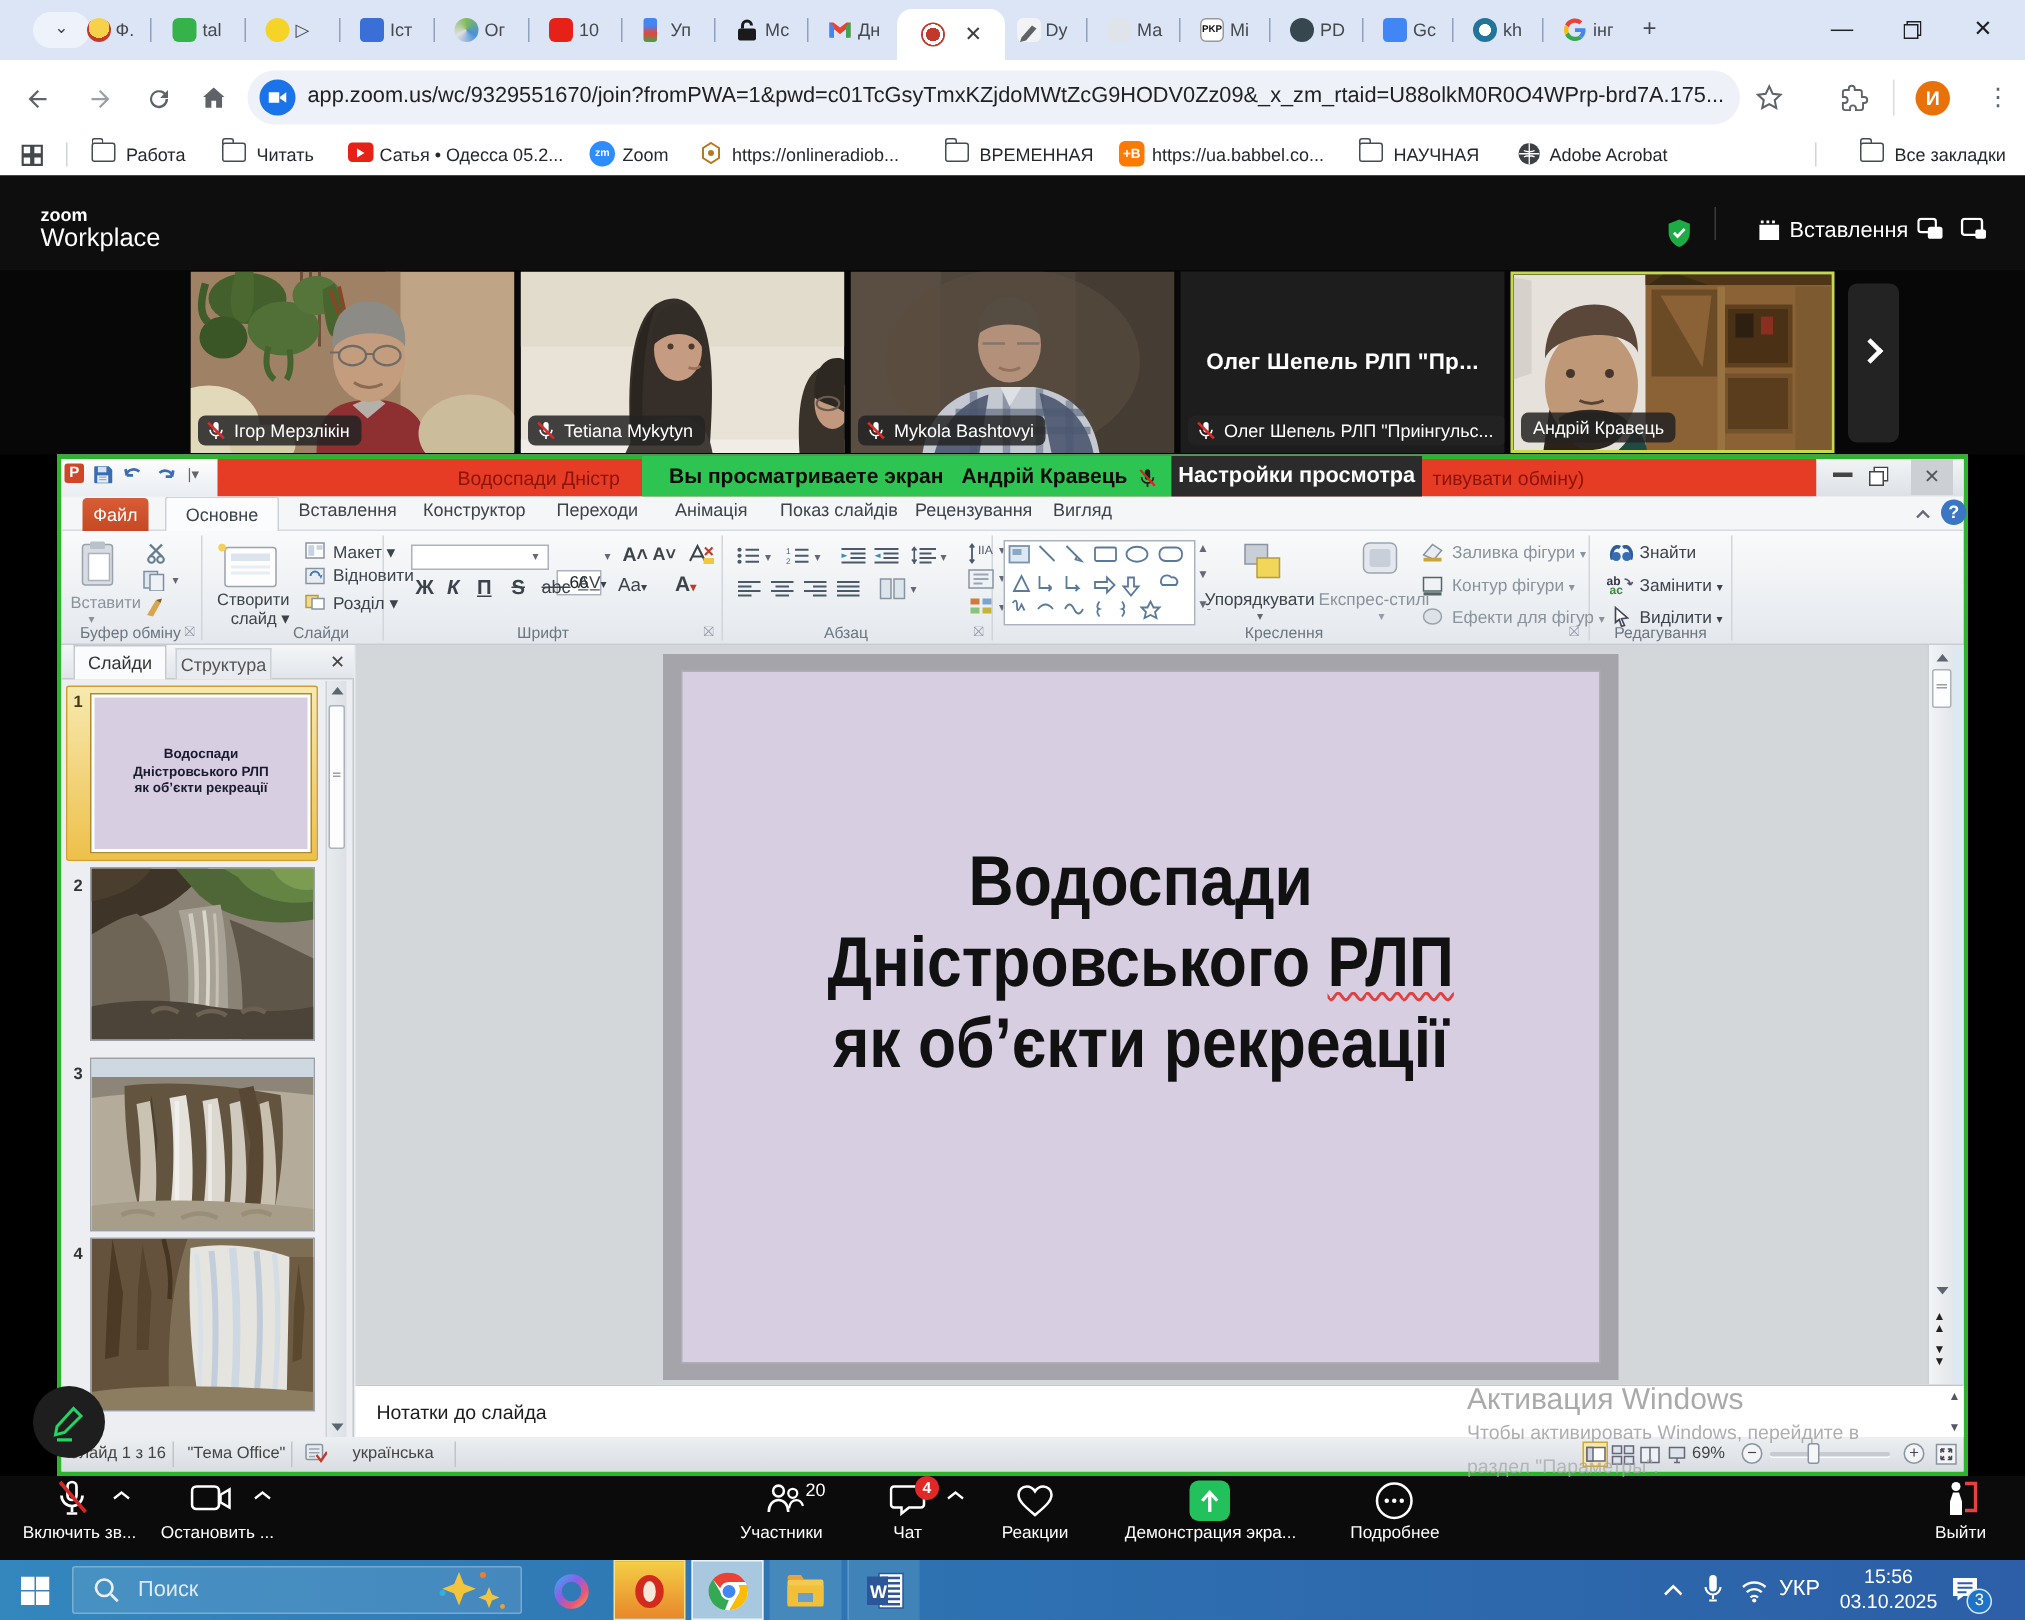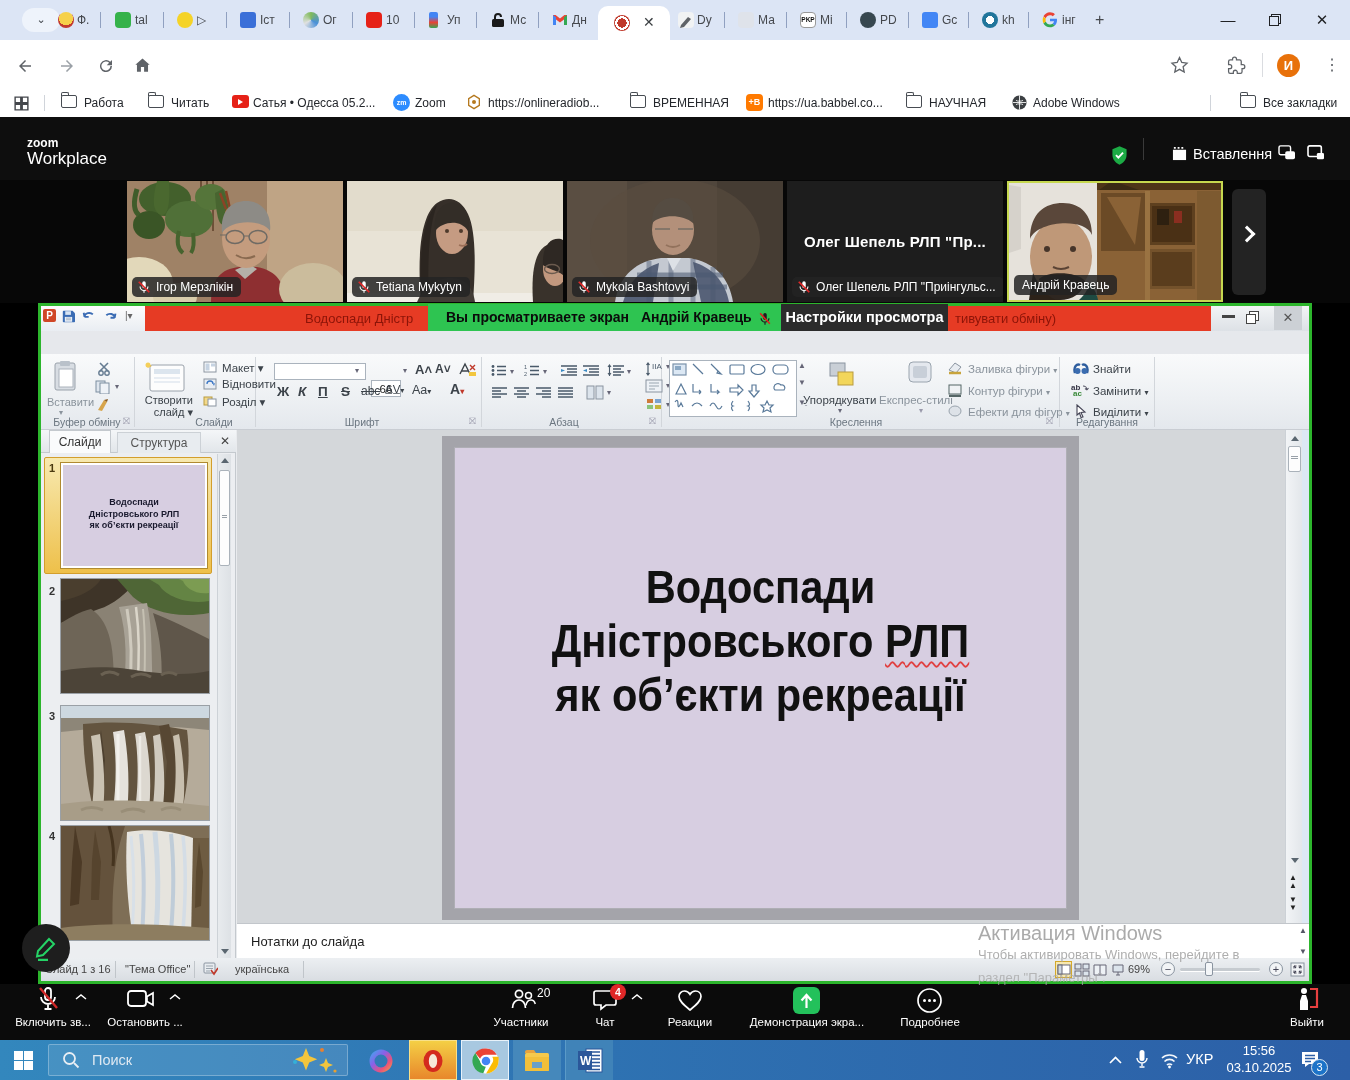--- a/index.html
+++ b/index.html
@@ -139,20 +139,27 @@
     </svg>
   <svg class="abs" style="left:58px;top:17px;" width="18" height="18" viewBox="0 0 24 24">
       <path d="M4 11h12.2l-5.6-5.6L12 4l8 8-8 8-1.4-1.4 5.6-5.6H4z" fill="#9aa0a6"></path>
     </svg>
   <svg class="abs" style="left:97px;top:17px;" width="18" height="18" viewBox="0 0 24 24">
       <path d="M17.6 6.4A8 8 0 1 0 20 12h-2.1a6 6 0 1 1-1.7-4.2L13 11h7V4z" fill="#5f6368"></path>
     </svg>
   <svg class="abs" style="left:133px;top:16px;" width="19" height="19" viewBox="0 0 24 24">
       <path d="M12 3l9 8h-2v9h-5v-6h-4v6H5v-9H3z" fill="#5f6368"></path>
     </svg>
+  <div id="urlbox">
+    <div style="position:absolute;left:8px;top:6px;width:24px;height:24px;border-radius:50%;background:#1a73e8;"></div>
+    <svg style="position:absolute;left:13px;top:12px;" width="14" height="12" viewBox="0 0 24 20">
+        <path d="M2 4h12v12H2zM15 9l7-5v12l-7-5z" fill="#fff"></path>
+      </svg>
+    <div style="position:absolute;left:40px;top:9px;font-size:14.5px;color:#202124;white-space:nowrap;">app.zoom.us/wc/9329551670/join?fromPWA=1&amp;pwd=c01TcGsyTmxKZjdoMWtZcG9HODV0Zz09&amp;_x_zm_rtaid=U88olkM0R0O4WPrp-brd7A.175...</div>
+  </div>
   <svg class="abs" style="left:1170px;top:16px;" width="19" height="19" viewBox="0 0 24 24">
       <path d="M12 2l2.9 6.2 6.6.8-4.9 4.6 1.3 6.6L12 16.9 6.1 20.2l1.3-6.6L2.5 9l6.6-.8z" fill="none" stroke="#5f6368" stroke-width="1.7"></path>
     </svg>
   <svg class="abs" style="left:1227px;top:16px;" width="19" height="19" viewBox="0 0 24 24">
       <path d="M19 11h-1V7a2 2 0 0 0-2-2h-4V4a2.5 2.5 0 1 0-5 0v1H4a2 2 0 0 0-2 2v4h1.5a2.5 2.5 0 1 1 0 5H2v4a2 2 0 0 0 2 2h4v-1.5a2.5 2.5 0 1 1 5 0V22h4a2 2 0 0 0 2-2v-4h1a2.5 2.5 0 1 0 0-5z" fill="none" stroke="#5f6368" stroke-width="1.6"></path>
     </svg>
   <div class="abs" style="left:1262px;top:13px;width:1px;height:24px;background:#dadce0;"></div>
   <div class="abs" style="left:1277px;top:14px;width:23px;height:23px;border-radius:50%;background:#e8710a;color:#fff;font-size:13px;font-weight:bold;text-align:center;line-height:23px;">И</div>
   <div class="abs" style="left:1324px;top:15px;font-size:16px;color:#5f6368;">⋮</div>
 </div>
@@ -179,21 +186,21 @@
   <div class="bkf" style="left:630px;"></div>
     <div class="bkt" style="left:653px;">ВРЕМЕННАЯ</div>
   <div class="abs" style="left:746px;top:4px;width:17px;height:17px;background:#ff7a00;border-radius:4px;color:#fff;font-size:9px;font-weight:bold;text-align:center;line-height:17px;">+B</div>
     <div class="bkt" style="left:768px;">https://ua.babbel.co...</div>
   <div class="bkf" style="left:906px;"></div>
     <div class="bkt" style="left:929px;">НАУЧНАЯ</div>
   <div class="abs" style="left:1011px;top:4px;width:17px;height:17px;"><svg width="17" height="17" viewBox="0 0 24 24">
         <circle cx="12" cy="12" r="10" fill="#3c4043"></circle>
         <path d="M7 9c2 1.5 8 1.5 10 0M7 15c2-1.5 8-1.5 10 0M12 2v20M2.5 12h19" stroke="#fff" stroke-width="1.2" fill="none"></path>
       </svg></div>
-    <div class="bkt" style="left:1033px;">Adobe Windows</div>
+    <div class="bkt" style="left:1033px;">Adobe Acrobat</div>
   <div class="abs" style="left:1210px;top:5px;width:1px;height:16px;background:#d0d4da;"></div>
   <div class="bkf" style="left:1240px;"></div>
     <div class="bkt" style="left:1263px;">Все закладки</div>
 </div>
 <div class="abs" id="zheader">
   <div style="position:absolute;left:27px;top:19px;color:#fff;font-size:12px;font-weight:bold;">zoom</div>
   <div style="position:absolute;left:27px;top:32px;color:#fff;font-size:17px;">Workplace</div>
   <svg style="position:absolute;left:1111px;top:29px;" width="17" height="19" viewBox="0 0 24 26">
       <path d="M12 0l10 4v8c0 7-5 12-10 14C7 24 2 19 2 12V4z" fill="#1cab45"></path>
       <path d="M7 12.5l3.4 3.5 6.6-7" stroke="#fff" stroke-width="2.6" fill="none"></path>
@@ -369,20 +376,35 @@
         <path d="M2.5 1.5l11 12" stroke="#d22" stroke-width="1.8"></path>
       </svg></div>
   <div class="pilldark">Настройки просмотра</div>
   <div style="position:absolute;left:1181px;top:9px;width:13px;height:3px;background:#444;"></div>
   <svg style="position:absolute;left:1205px;top:5px;" width="13" height="13" viewBox="0 0 13 13">
       <rect x="3.5" y="0.5" width="9" height="9" fill="#fff" stroke="#444"></rect>
       <rect x="0.5" y="3.5" width="9" height="9" fill="#fff" stroke="#444"></rect>
     </svg>
   <div style="position:absolute;left:1233px;top:0px;width:28px;height:24px;background:#ccd0d5;color:#555;font-size:13px;text-align:center;line-height:24px;">✕</div>
 
+  <div id="ribtabs">
+    <div style="position:absolute;left:14px;top:1px;width:44px;height:22px;background:linear-gradient(#d85c36,#c44a24);border-radius:3px 3px 0 0;color:#fff;font-size:12px;text-align:center;line-height:22px;">Файл</div>
+    <div style="position:absolute;left:69px;top:0px;width:76px;height:23px;background:#fbfcfd;border:1px solid #cdd2d8;border-bottom:none;border-radius:2px 2px 0 0;color:#3c434a;font-size:12px;text-align:center;line-height:22px;">Основне</div>
+    <div class="rtab" style="left:158px;">Вставлення</div>
+    <div class="rtab" style="left:241px;">Конструктор</div>
+    <div class="rtab" style="left:330px;">Переходи</div>
+    <div class="rtab" style="left:409px;">Анімація</div>
+    <div class="rtab" style="left:479px;">Показ слайдів</div>
+    <div class="rtab" style="left:569px;">Рецензування</div>
+    <div class="rtab" style="left:661px;">Вигляд</div>
+    <div style="position:absolute;left:1235px;top:5px;width:12px;height:12px;"><svg width="12" height="12" viewBox="0 0 12 12">
+          <path d="M2 8l4-4 4 4" stroke="#667" stroke-width="1.6" fill="none"></path>
+        </svg></div>
+    <div style="position:absolute;left:1253px;top:2px;width:17px;height:17px;border-radius:50%;background:#3a76c4;color:#fff;font-size:12px;font-weight:bold;text-align:center;line-height:17px;">?</div>
+  </div>
 
   <div id="ribbon">
     <div class="rgsep" style="left:93px;"></div>
     <div class="rgsep" style="left:214px;"></div>
     <div class="rgsep" style="left:440px;"></div>
     <div class="rgsep" style="left:620px;"></div>
     <div class="rgsep" style="left:1018px;"></div>
     <div class="rgsep" style="left:1113px;"></div>
 
     <svg style="position:absolute;left:10px;top:6px;" width="30" height="34" viewBox="0 0 30 34">
@@ -595,21 +617,21 @@
         <path d="M3 1 L11 8 L7 8.5 L9 13 L7 13.5 L5.5 9 L3 11 Z" fill="#fff" stroke="#445" stroke-width="1.1"></path>
       </svg>
     <div style="position:absolute;left:1052px;top:52px;font-size:11.5px;color:#3c434a;">Виділити <span style="font-size:8px;">▾</span></div>
     <div class="rglabel" style="left:1006px;">Редагування</div>
   </div>
 
   <div id="pptbody">
     <div id="panel">
       <div style="position:absolute;left:0;top:0;width:195px;height:23px;background:linear-gradient(#f4f6f8,#e2e6ea);border-bottom:1px solid #c4c9ce;"></div>
       <div style="position:absolute;left:8px;top:0px;width:62px;height:23px;background:#fafbfc;border:1px solid #c4c9ce;border-bottom:none;font-size:12px;color:#333;text-align:center;line-height:22px;">Слайди</div>
-      <div style="position:absolute;left:76px;top:2px;width:84px;height:21px;background:#e8ecf0;border:1px solid #ccd1d6;border-bottom:none;font-size:12px;color:#555;text-align:center;line-height:20px;">Структура</div>
+      <div style="position:absolute;left:76px;top:2px;width:64px;height:21px;background:#e8ecf0;border:1px solid #ccd1d6;border-bottom:none;font-size:12px;color:#555;text-align:center;line-height:20px;">Структура</div>
       <div style="position:absolute;left:179px;top:4px;font-size:12px;color:#444;">✕</div>
 
       <div style="position:absolute;left:3px;top:27px;width:168px;height:117px;background:linear-gradient(180deg,#f7e9b0,#eec04a);border:1px solid #d39e2c;border-radius:2px;"></div>
         <div style="position:absolute;left:8px;top:32px;font-size:11px;font-weight:bold;color:#4a3a10;z-index:3;">1</div>
       <div style="position:absolute;left:19px;top:32px;width:148px;height:107px;background:#fff;border:1px solid #b08a30;"></div>
       <div style="position:absolute;left:22px;top:35px;width:142px;height:101px;background:#d7cee1;">
         <div style="width:142px;text-align:center;margin-top:32px;font-size:9px;font-weight:bold;color:#1a1a2e;line-height:11.5px;">Водоспади<br>Дністровського РЛП<br>як обʼєкти рекреації</div>
       </div>
 
       <div style="position:absolute;left:8px;top:155px;font-size:11px;font-weight:bold;color:#333;">2</div>

